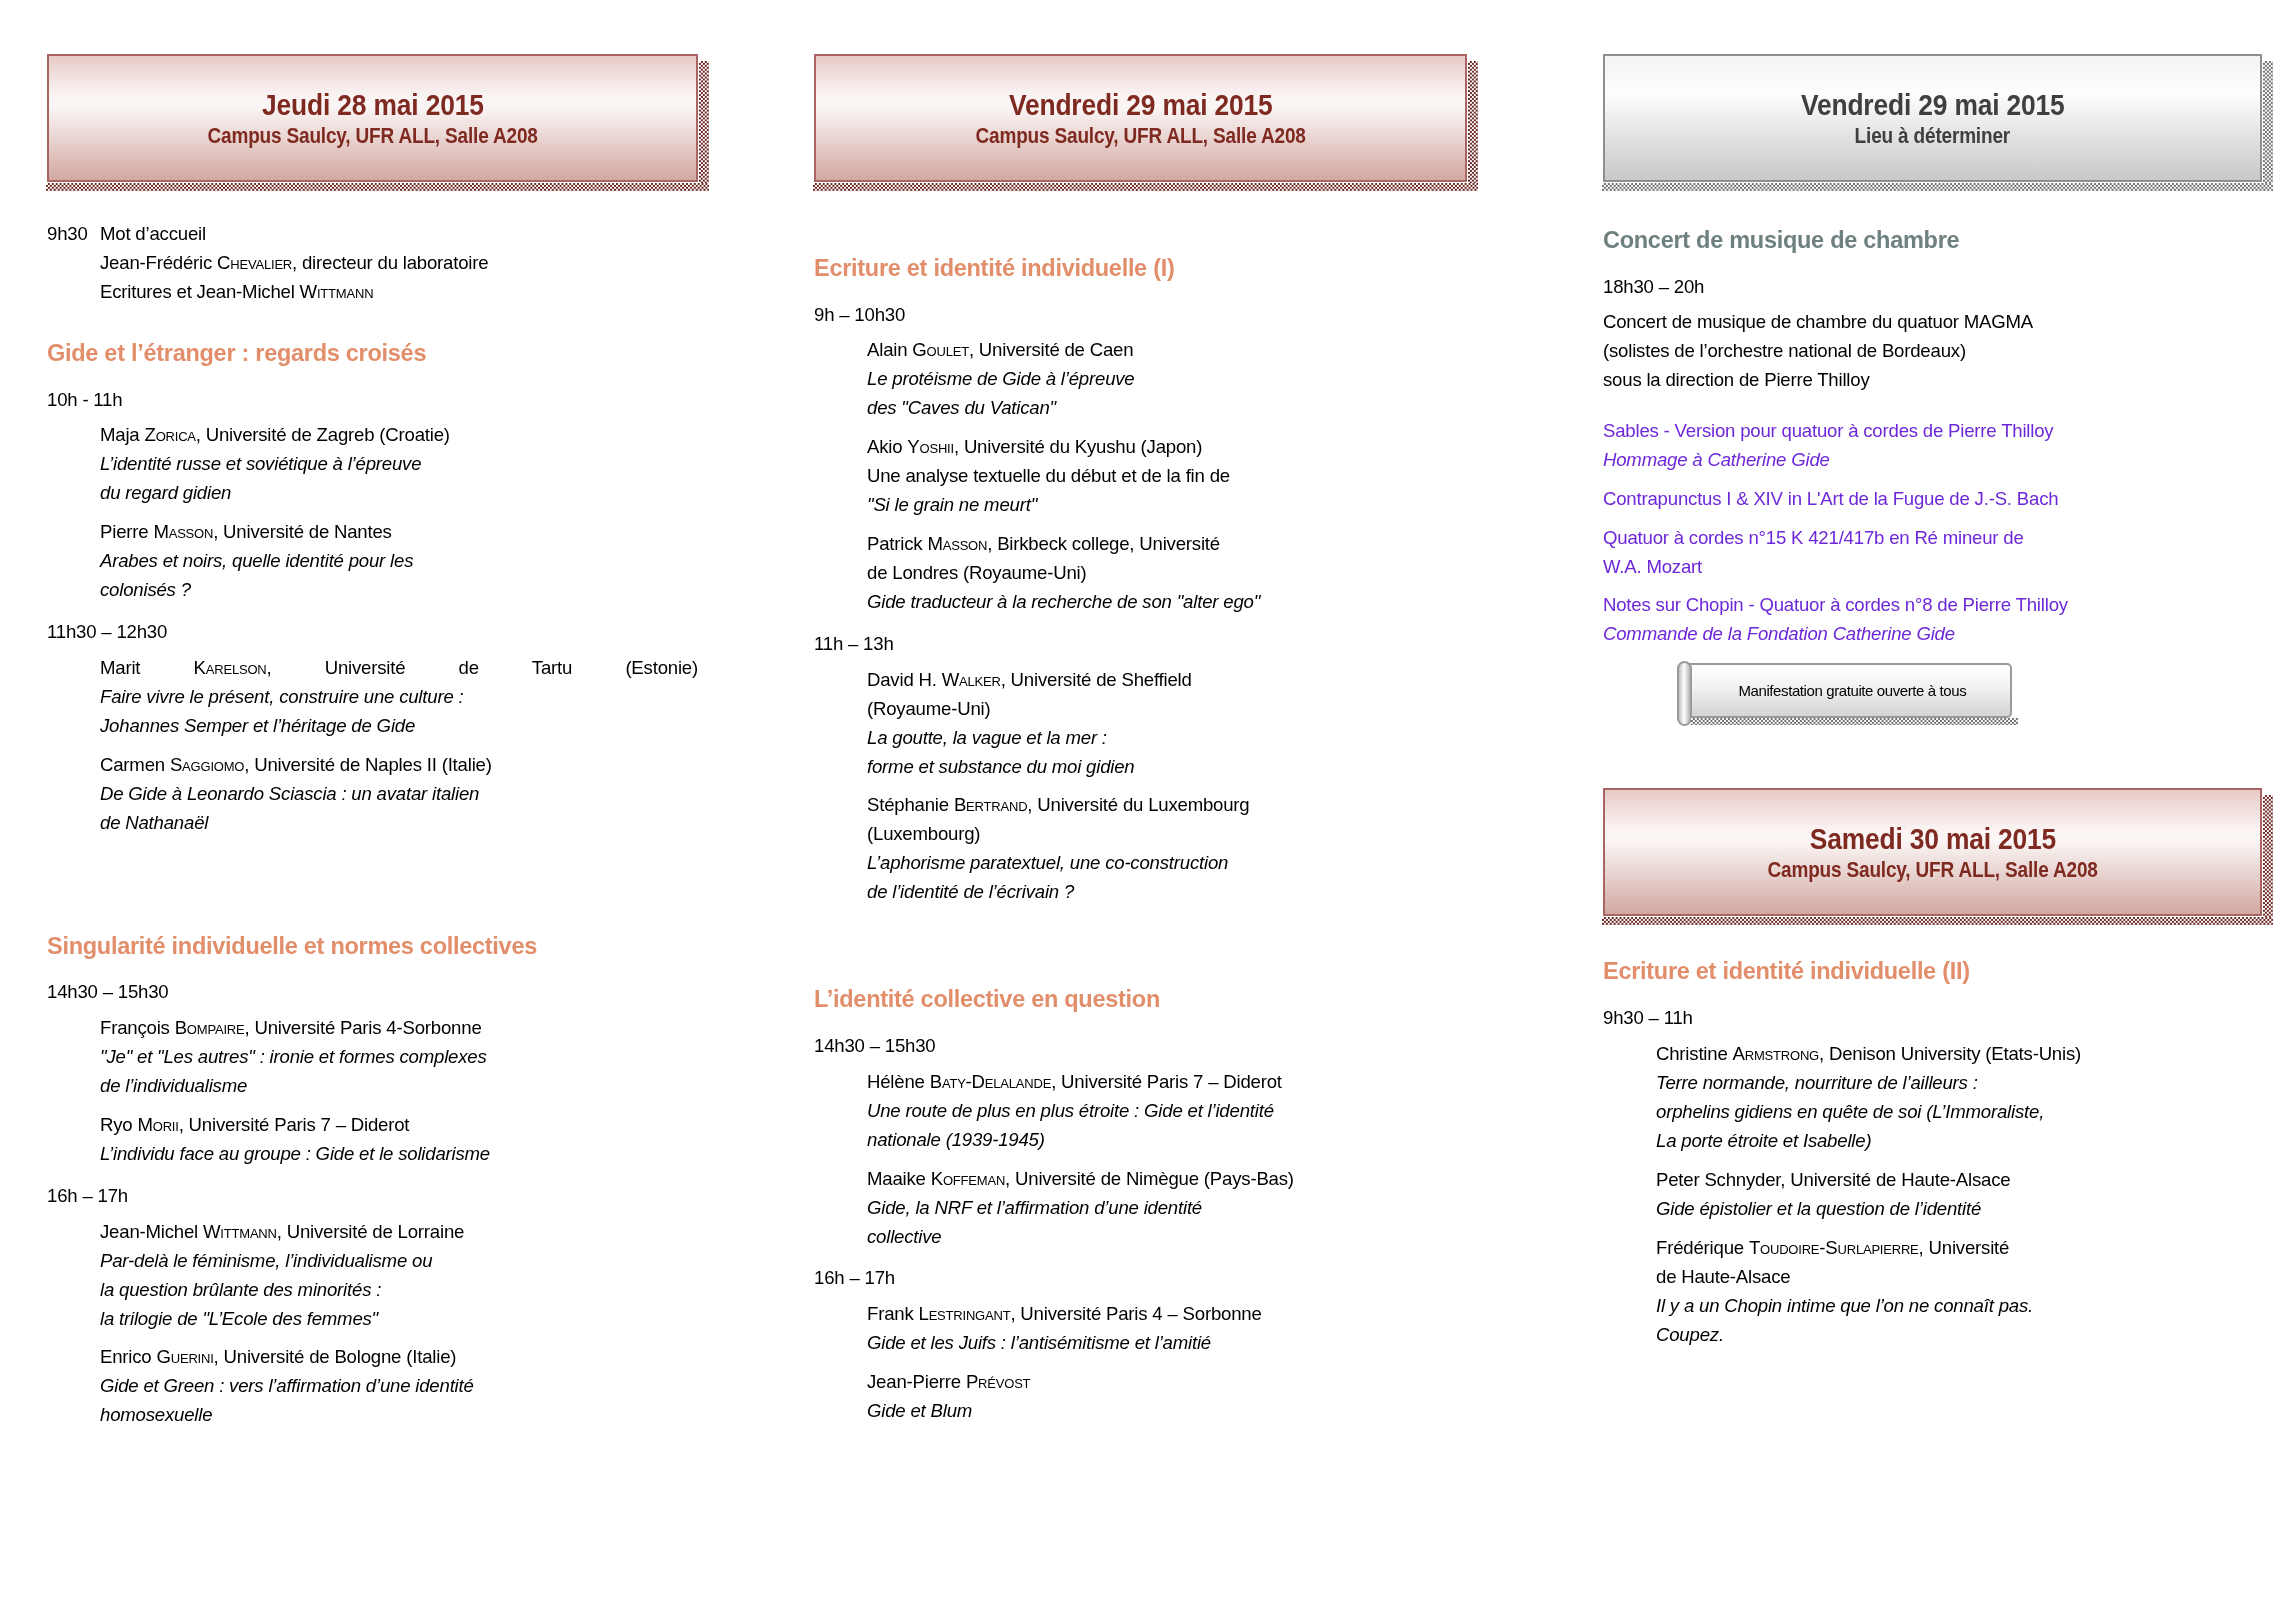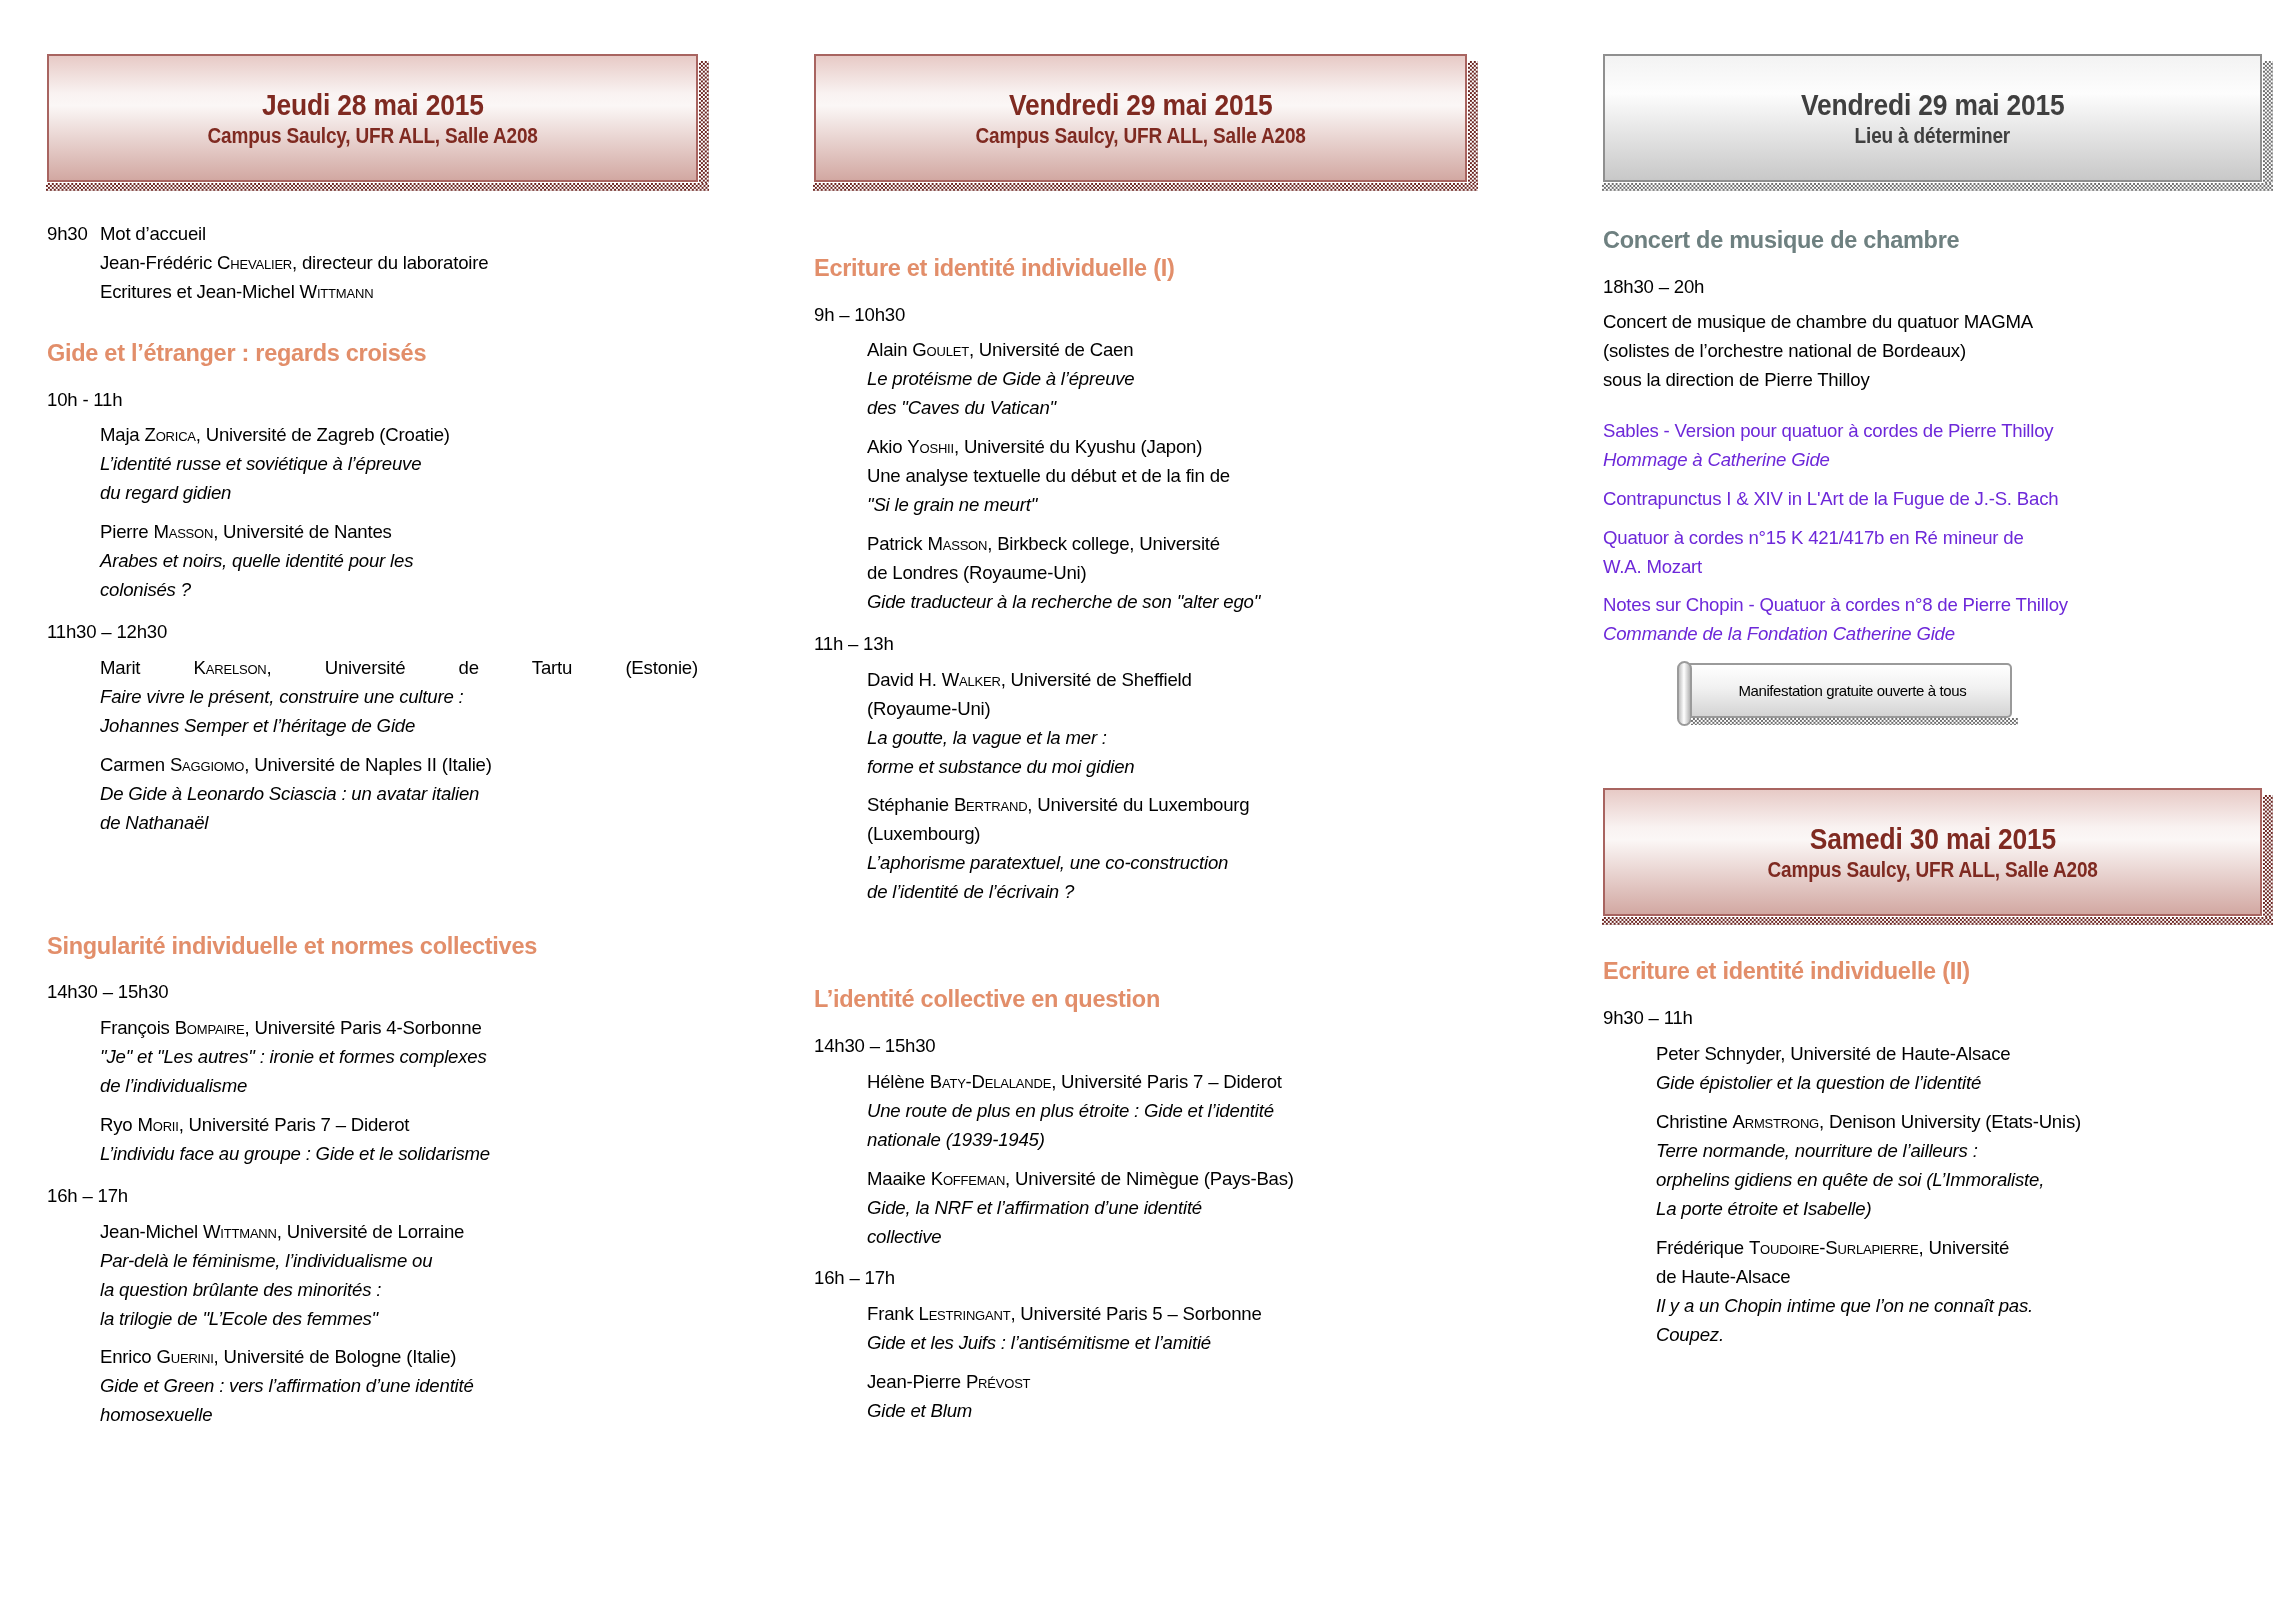--- a/index.html
+++ b/index.html
@@ -185,21 +185,21 @@
       <div class="who"><span>Hélène </span><span class="sc">Baty-Delalande</span><span>, Université Paris 7 – Diderot</span></div>
       <div class="title">Une route de plus en plus étroite : Gide et l’identité<br>nationale (1939-1945)</div>
     </div>
     <div class="talk">
       <div class="who"><span>Maaike </span><span class="sc">Koffeman</span><span>, Université de Nimègue (Pays-Bas)</span></div>
       <div class="title">Gide, la NRF et l’affirmation d’une identité<br>collective</div>
     </div>
 
     <div class="time">16h – 17h</div>
     <div class="talk">
-      <div class="who"><span>Frank </span><span class="sc">Lestringant</span><span>, Université Paris 5 – Sorbonne</span></div>
+      <div class="who"><span>Frank </span><span class="sc">Lestringant</span><span>, Université Paris 4 – Sorbonne</span></div>
       <div class="title">Gide et les Juifs : l’antisémitisme et l’amitié</div>
     </div>
     <div class="talk">
       <div class="who"><span>Jean-Pierre </span><span class="sc">Prévost</span><span></span></div>
       <div class="title">Gide et Blum</div>
     </div>
   </section>
 
   <section class="col col3">
     <div class="daybox gray">
@@ -235,27 +235,27 @@
 
     <div class="daybox mt-168">
       <div class="hdr-title">Samedi 30 mai 2015</div>
       <div class="hdr-sub">Campus Saulcy, UFR ALL, Salle A208</div>
     </div>
 
     <h2 class="session-heading mt-41">Ecriture et identité individuelle (II)</h2>
 
     <div class="time">9h30 – 11h</div>
     <div class="talk">
+      <div class="who"><span>Christine </span><span class="sc">Armstrong</span><span>, Denison University (Etats-Unis)</span></div>
+      <div class="title">Terre normande, nourriture de l’ailleurs :<br>orphelins gidiens en quête de soi (L’Immoraliste,<br>La porte étroite et Isabelle)</div>
+    </div>
+    <div class="talk">
       <div class="who"><span>Peter Schnyder</span><span class="sc"></span><span>, Université de Haute-Alsace</span></div>
       <div class="title">Gide épistolier et la question de l’identité</div>
     </div>
     <div class="talk">
-      <div class="who"><span>Christine </span><span class="sc">Armstrong</span><span>, Denison University (Etats-Unis)</span></div>
-      <div class="title">Terre normande, nourriture de l’ailleurs :<br>orphelins gidiens en quête de soi (L’Immoraliste,<br>La porte étroite et Isabelle)</div>
-    </div>
-    <div class="talk">
       <div class="who"><span>Frédérique </span><span class="sc">Toudoire-Surlapierre</span><span>, Université</span><span class="blk">de Haute-Alsace</span></div>
       <div class="title">Il y a un Chopin intime que l’on ne connaît pas.<br>Coupez.</div>
     </div>
   </section>
 
 </div>
 
 
 </body></html>

